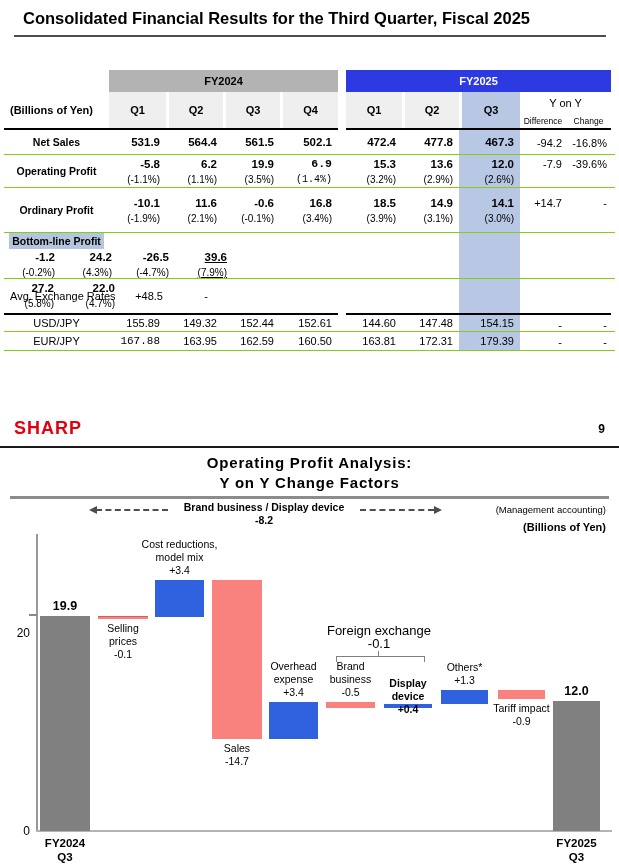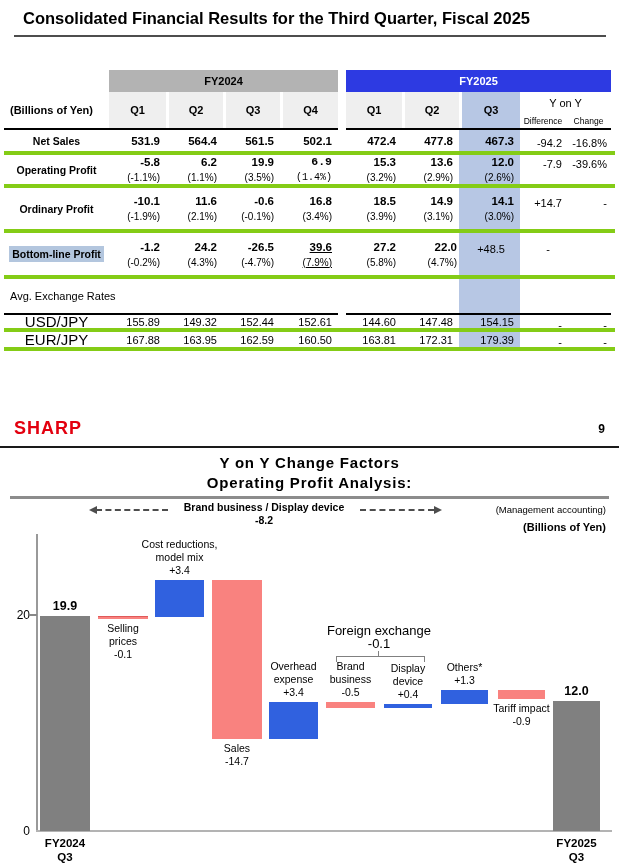--- a/index.html
+++ b/index.html
@@ -24,29 +24,29 @@
   .t-g25 { background:#2d3ae2; color:#fff; }
   .hdr-b { border-bottom:2px solid #000; }
   .t-qcell { display:flex; align-items:center; justify-content:center; font-weight:bold; font-size:11px; background:#efefef; }
   .t-sep { border-left:3px solid #fff; }
   .t-clear { background:transparent; }
   .t-units { justify-content:flex-start; padding-left:6px; font-size:11px; }
   .t-yony { width:91px; flex:none; display:flex; flex-direction:column; background:#fff; }
   .yy { height:21px; display:flex; align-items:center; justify-content:center; font-size:11px; }
   .yy-sub { display:flex; font-size:8.5px; }
   .yy-sub > div { height:15px; display:flex; align-items:center; justify-content:center; }
-  .t-data { border-bottom:4px solid #84cc16; }
+  .t-data { border-bottom:1px solid #84cc16; }
   .t-cell { display:flex; flex-direction:column; justify-content:center; align-items:flex-end;
             padding-right:6px; flex:none; }
   .t-val { font-weight:bold; font-size:11.5px; line-height:16px; }
   .t-pct { font-weight:normal; font-size:10px; line-height:15px; }
   .t-x .t-val { font-weight:normal; font-size:11px; }
   .t-side { flex:none; text-align:right; font-size:11px; font-weight:normal; padding-right:4px; line-height:16px; }
   .t-rowlabel span.hl { background:#b3c6de; padding:2px 3px; }
-  .t-xlabel { width:105px; flex:none; display:flex; align-items:center; justify-content:center; font-size:15px;text-align:right; }
+  .t-xlabel { width:105px; flex:none; display:flex; align-items:center; justify-content:center; font-size:11px;text-align:right; }
   .xtop > .t-label, .xtop > .t-block, .xtop > .t-xlabel { border-top:2px solid #000; }
   .exch-title { position:absolute; left:10px; top:290px; font-size:11px; }
   .sharp-logo { position:absolute; left:14px; top:418px; font-size:18px; font-weight:bold;
                 color:#e3000f; letter-spacing:1px; }
   .page-num { position:absolute; right:14px; top:422px; font-size:12px; font-weight:bold; }
   .slide-divider { position:absolute; left:0; top:446px; width:619px; height:2px; background:#1a1a1a; }
   
   #slide2 { position:absolute; left:0; top:449px; width:619px; height:418px; }
   .s2-title { position:absolute; left:0; top:4px; width:619px; text-align:center;
               font-size:15px; font-weight:bold; letter-spacing:0.8px; line-height:20px; }
@@ -216,21 +216,21 @@
             <div class="t-pct">(3.1%)</div>
           </div>
           <div class="t-cell" style="width: 61px;">
             <div class="t-val">14.1</div>
             <div class="t-pct">(3.0%)</div>
           </div>
           <div class="t-side" style="width: 46px; padding-top: 7px;">+14.7</div>
           <div class="t-side" style="width: 45px; padding-top: 7px;">-</div>
         </div>
       </div>
-      <div class="t-row t-data" style="height: 46px;">
+      <div class="t-row t-data" style="height: 46px; flex-direction: column;">
         <div class="t-label t-rowlabel">
           <span class="hl">Bottom-line Profit</span>
         </div>
         <div class="t-block">
           <div class="t-cell" style="width: 57px;">
             <div class="t-val">-1.2</div>
             <div class="t-pct">(-0.2%)</div>
           </div>
           <div class="t-cell" style="width: 57px;">
             <div class="t-val">24.2</div>
@@ -287,21 +287,21 @@
           <div class="t-cell" style="width: 61px;">
             <div class="t-val">154.15</div>
           </div>
           <div class="t-side" style="width: 46px; padding-top: 1.5px;">-</div>
           <div class="t-side" style="width: 45px; padding-top: 1.5px;">-</div>
         </div>
       </div>
       <div class="t-row t-data" style="height: 19px;">
         <div class="t-xlabel">EUR/JPY</div>
         <div class="t-block t-x">
-          <div class="t-cell" style="width: 57px;">
+          <div class="t-cell" style="width: 57px; font-family: Liberation Mono, monospace;">
             <div class="t-val">167.88</div>
           </div>
           <div class="t-cell" style="width: 57px;">
             <div class="t-val">163.95</div>
           </div>
           <div class="t-cell" style="width: 57px;">
             <div class="t-val">162.59</div>
           </div>
           <div class="t-cell" style="width: 58px;">
             <div class="t-val">160.50</div>
@@ -323,22 +323,22 @@
         </div>
       </div>
     </div>
   <div class="exch-title">Avg. Exchange Rates</div>
   <div class="sharp-logo">SHARP</div>
   <div class="page-num">9</div>
   <div class="slide-divider"></div>
 
   <div id="slide2">
     <div class="s2-title">
+      <div>Operating Profit Analysis:</div>
       <div>Y on Y Change Factors</div>
-      <div>Operating Profit Analysis:</div>
     </div>
     <div class="s2-underline"></div>
 
     <div class="brand-note">
       <div>Brand business / Display device</div>
       <div>-8.2</div>
     </div>
     <span class="tri-left" style="left:89px;  top:57px;"></span>
     <div class="arrow-line" style="left:96px;  top:60px; width:72px;"></div>
     <div class="arrow-line" style="left:360px; top:60px; width:74px;"></div>
@@ -377,41 +377,41 @@
           <div>expense</div>
           <div>+3.4</div>
         </div>
         <div class="wf-bar" style="left: 326px; top: 253.48px; width: 49px; height: 5.4px; background: rgb(249, 130, 127);"></div>
         <div class="wf-lbl" style="left: 295.5px; width: 110px; bottom: 167.52px;">
           <div>Brand</div>
           <div>business</div>
           <div>-0.5</div>
         </div>
         <div class="wf-bar" style="left: 384px; top: 254.56px; width: 48px; height: 4.32px; background: rgb(48, 97, 223);"></div>
-        <div class="wf-lbl" style="left: 353px; width: 110px; bottom: 166px;">
+        <div class="wf-lbl" style="left: 353px; width: 110px; bottom: 151px; font-weight: bold;">
           <div>Display</div>
           <div>device</div>
           <div>+0.4</div>
         </div>
         <div class="wf-bar" style="left: 441px; top: 240.52px; width: 47px; height: 14.04px; background: rgb(48, 97, 223);"></div>
         <div class="wf-lbl" style="left: 409.5px; width: 110px; bottom: 180.48px;">
           <div>Others*</div>
           <div>+1.3</div>
         </div>
         <div class="wf-bar" style="left: 498px; top: 240.52px; width: 47px; height: 9.72px; background: rgb(249, 130, 127);"></div>
         <div class="wf-lbl" style="left: 466.5px; width: 110px; top: 253.24px;">
           <div>Tariff impact</div>
           <div>-0.9</div>
         </div>
         <div class="wf-bar" style="left: 553px; top: 252.4px; width: 47px; height: 129.6px; background: rgb(128, 128, 128);"></div>
         <div class="wf-lbl bold" style="left: 546.5px; width: 60px; bottom: 168.6px;">
           <div>12.0</div>
         </div>
         <div class="ytick-lbl" style="left: 6px; top: 375px;">0</div>
-        <div class="ytick-lbl" style="left: 6px; top: 159px;">20</div>
+        <div class="ytick-lbl" style="left: 6px; top: 177px;">20</div>
         <div class="ytick-dash" style="left: 29px; top: 165px;"></div>
         <div class="xlbl" style="left: 25px; width: 80px; top: 387px;">
           <div>FY2024</div>
           <div>Q3</div>
         </div>
         <div class="xlbl" style="left: 536.5px; width: 80px; top: 387px;">
           <div>FY2025</div>
           <div>Q3</div>
         </div>
         <div class="fx-lbl" style="left: 309px; width: 140px; top: 175px;">

